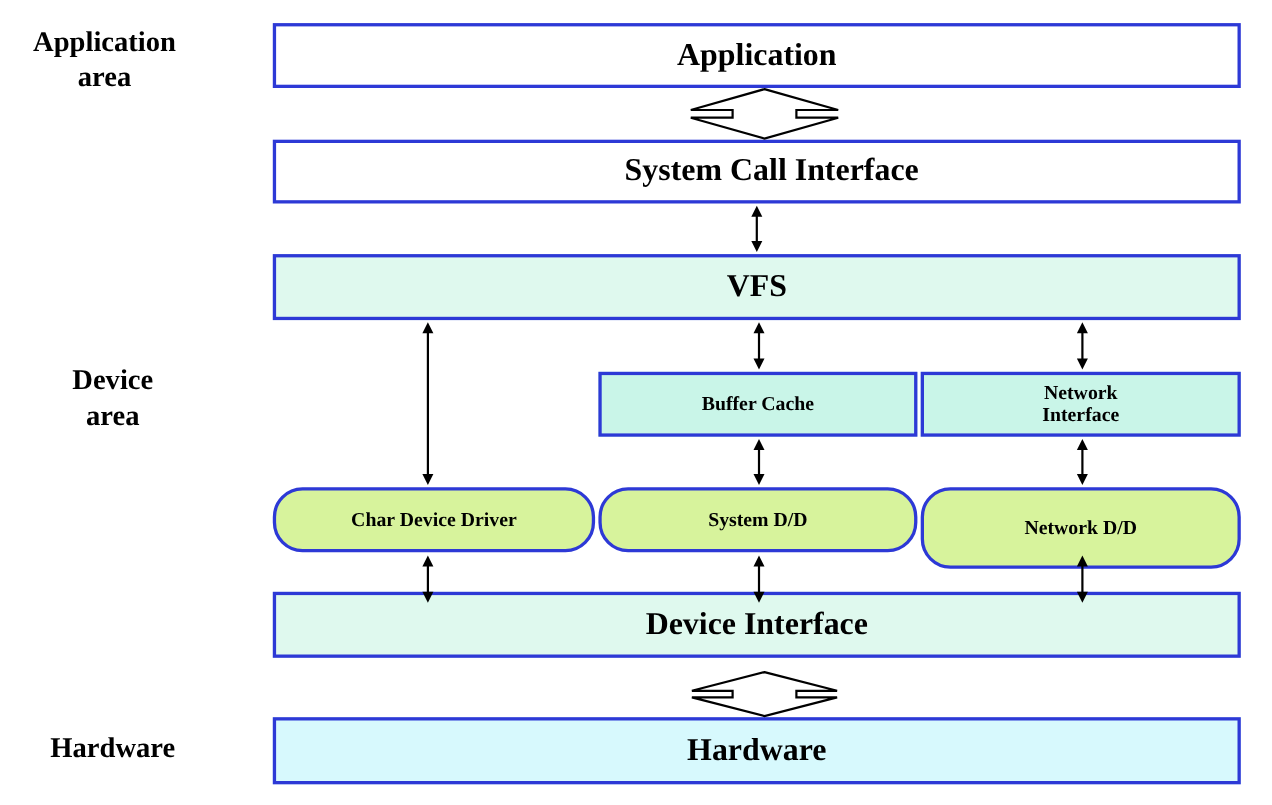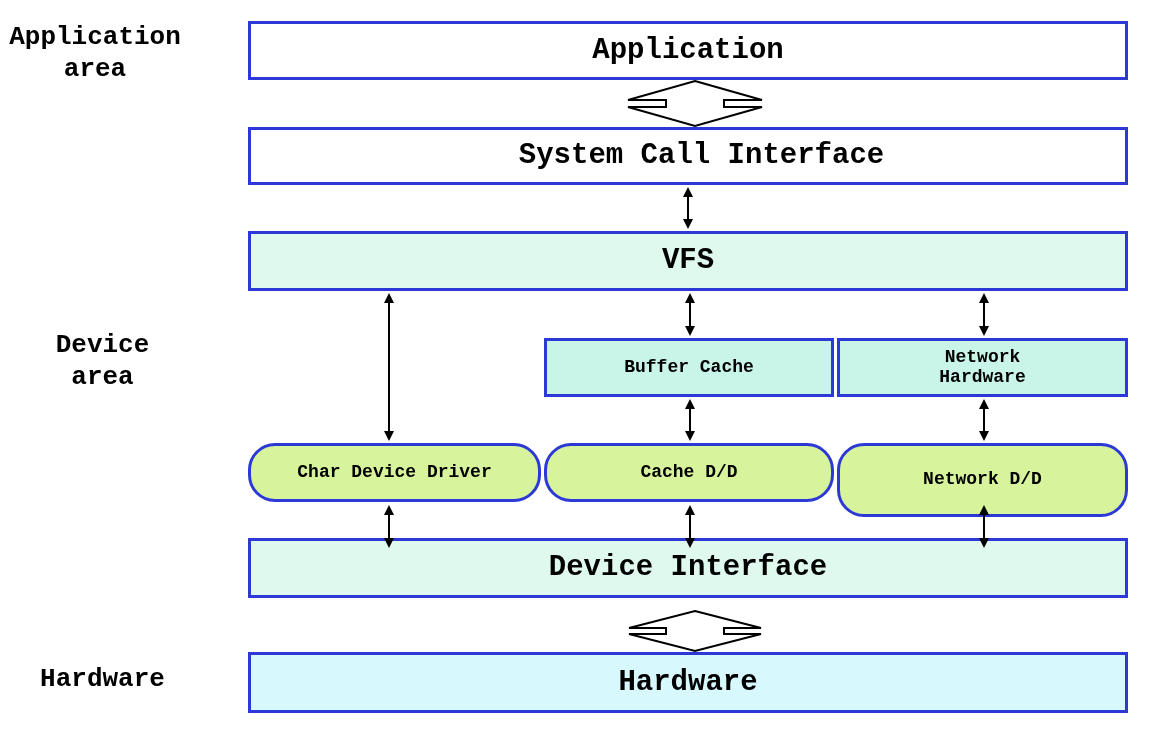--- a/index.html
+++ b/index.html
@@ -1,20 +1,20 @@
 <!DOCTYPE html>
 <html style="--color-border: #2d39d6; --color-white: #ffffff; --color-mint: #dff9ee; --color-cyan: #c9f5e8; --color-green: #d7f39c; --color-palecyan: #d7f9fd; --color-arrow: #000000; --color-text: #000000;"><head>
 <meta charset="utf-8">
 <style>
   html,body{margin:0;padding:0;background:#ffffff;}
   #canvas{
     position:relative;
     width:1156px;height:732px;
     background:#ffffff;
-    font-family:Liberation Mono, monospace;
+    font-family:Liberation Serif, serif;
     overflow:hidden;
   }
   .box{
     position:absolute;
     box-sizing:border-box;
     border:3px solid var(--color-border,#2d39d6);
     display:flex;align-items:center;justify-content:center;
     text-align:center;
     font-weight:bold;
     color:var(--color-text,#000000);
@@ -75,23 +75,23 @@
 area</div>
   <div class="side-label" id="label-kernel-area">Device
 area</div>
   <div class="side-label" id="label-hardware">Hardware</div>
 
   <div class="box fill-white fs-lg" id="box-application">Application</div>
   <div class="box fill-white fs-lg" id="box-sci">System Call Interface</div>
   <div class="box fill-mint fs-lg" id="box-vfs">VFS</div>
   <div class="box fill-cyan fs-md" id="box-buffer-cache">Buffer Cache</div>
   <div class="box fill-cyan fs-md" id="box-network-subsystem">Network
-Hardware</div>
+Interface</div>
   <div class="box fill-green fs-md" id="box-char-device-driver">Char Device Driver</div>
-  <div class="box fill-green fs-md" id="box-block-dd">Cache D/D</div>
+  <div class="box fill-green fs-md" id="box-block-dd">System D/D</div>
   <div class="box fill-green fs-md" id="box-network-dd">Network D/D</div>
   <div class="box fill-mint fs-lg" id="box-device-interface">Device Interface</div>
   <div class="box fill-palecyan fs-lg" id="box-hardware">Hardware</div>
 
   <svg id="arrow-layer" viewBox="0 0 1156 732">
 
     <polygon class="hollow-arrow" points="695,81 762,100 724,100 724,107 762,107 695,126 628,107 666,107 666,100 628,100"></polygon>
 
     <polygon class="hollow-arrow" points="695,611 761,628 724,628 724,634 761,634 695,651 629,634 666,634 666,628 629,628"></polygon>
 

